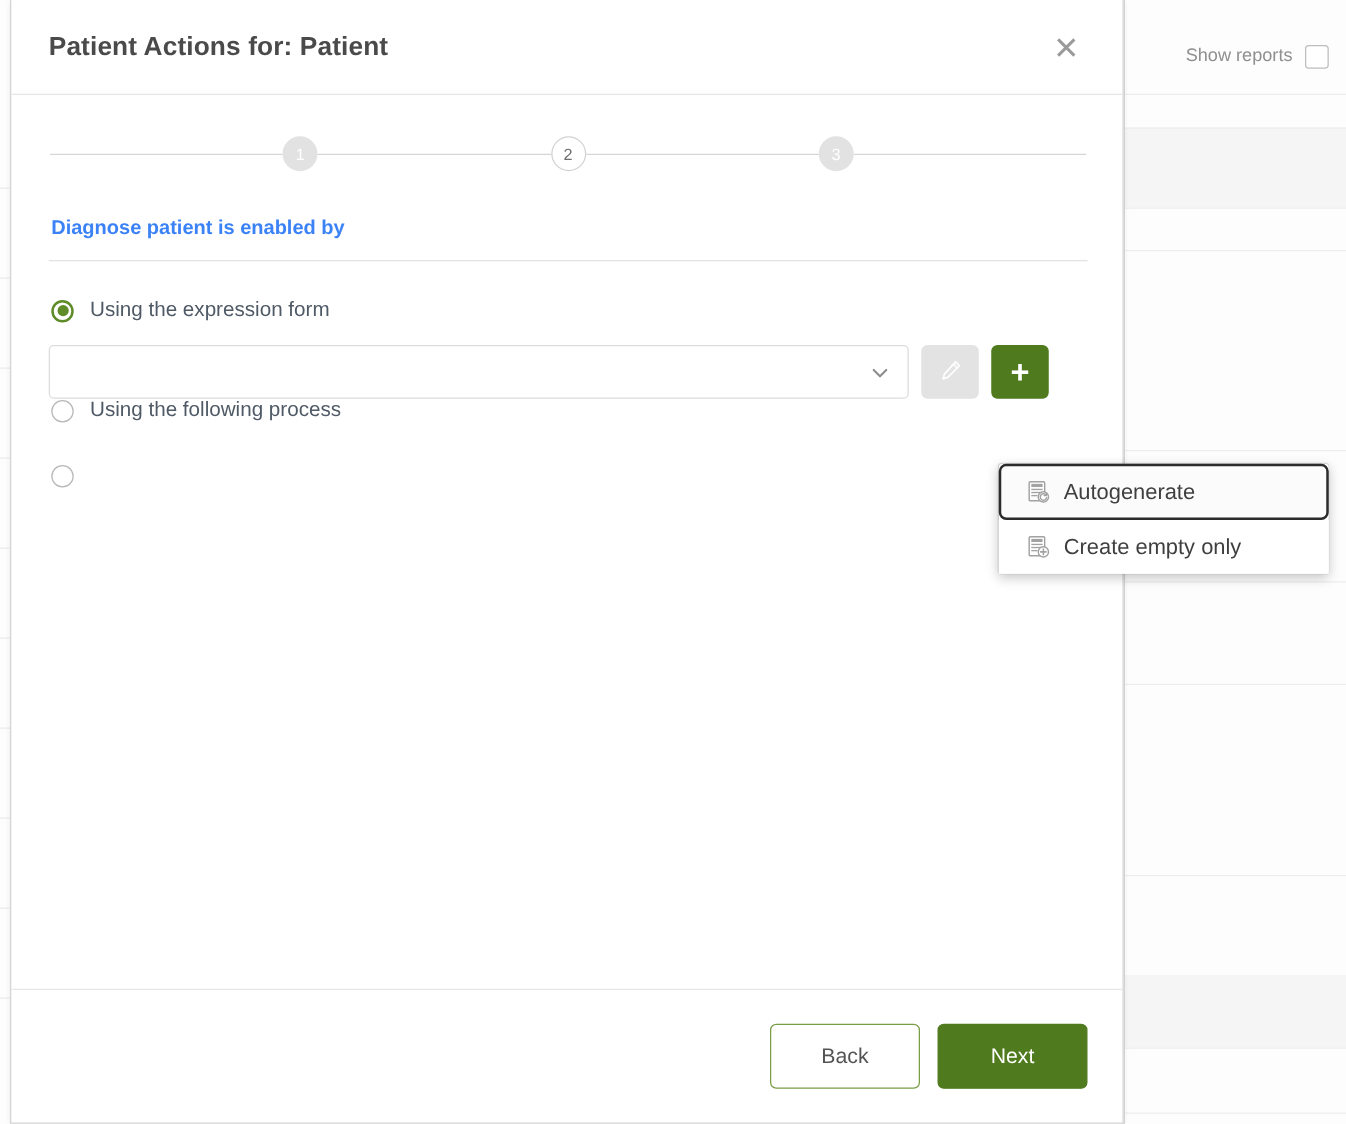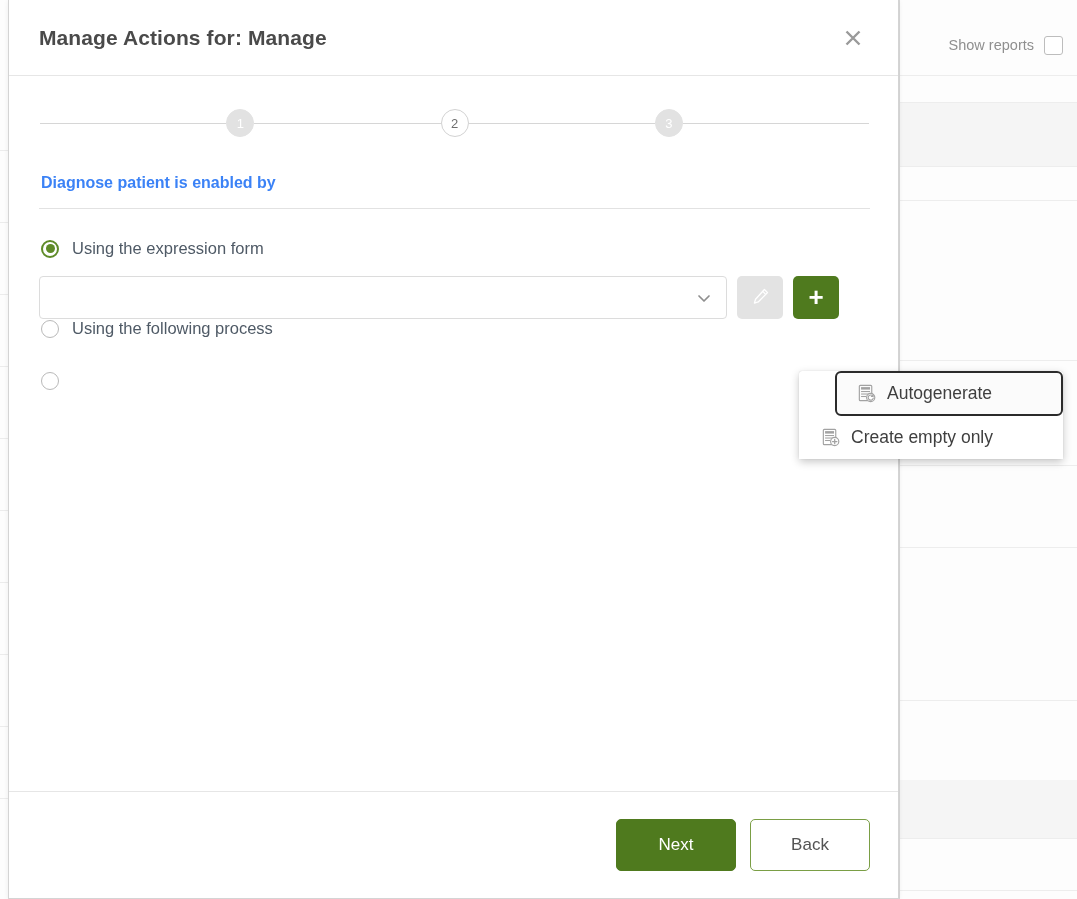--- a/index.html
+++ b/index.html
@@ -328,21 +328,20 @@
     color: #3f3f3f;
     background: #ffffff;
     cursor: pointer;
   }
   .menu-item.focused {
     border: 2px solid #2b2b2b;
     border-radius: 6px;
     height: 45px;
     background: #fbfbfb;
     padding: 0 14px 0 19px;
-    margin-left: 36px;
   }
   .menu-icon { display: flex; align-items: center; color: #9e9e9e; }
 </style>
 </head>
 <body>
 
 <div id="bg-page">
 
   <div class="bg-left-strip">
     <div class="strip-line" style="top:150px"></div>
@@ -375,21 +374,21 @@
     <div class="bg-row-line" style="top:780px"></div>
     <div class="bg-row-band" style="top:780px;height:58px"></div>
     <div class="bg-row-line" style="top:838px"></div>
     <div class="bg-row-line" style="top:890px"></div>
   </div>
 </div>
 
 <div id="modal">
 
   <div class="modal-header">
-    <div class="modal-title">Manage Actions for: Manage</div>
+    <div class="modal-title">Patient Actions for: Patient</div>
     <div class="close-btn">
       <svg width="20" height="20" viewBox="0 0 20 20" aria-hidden="true">
         <path d="M3.5 3.5 L16.5 16.5 M16.5 3.5 L3.5 16.5" stroke="currentColor" stroke-width="2.4" stroke-linecap="butt" fill="none"></path>
       </svg>
     </div>
   </div>
 
   <div class="modal-body">
 
     <div class="stepper">
@@ -448,25 +447,25 @@
 
     <div class="gap-row"></div>
 
     <div class="opt-row">
       <span class="radio"></span>
     </div>
 
   </div>
 
   <div class="modal-footer">
+    <div class="btn btn-secondary">
+      <span>Back</span>
+    </div>
     <div class="btn btn-primary">
       <span>Next</span>
-    </div>
-    <div class="btn btn-secondary">
-      <span>Back</span>
     </div>
   </div>
 </div>
 
 <div id="popup-menu">
 
   <div class="menu-item focused">
     <span class="menu-icon">
       <svg width="21" height="21" viewBox="0 0 22 22" aria-hidden="true">
         <rect x="3.5" y="2.5" width="13" height="16" rx="1" fill="none" stroke="#a2a2a2" stroke-width="1.2"></rect>

